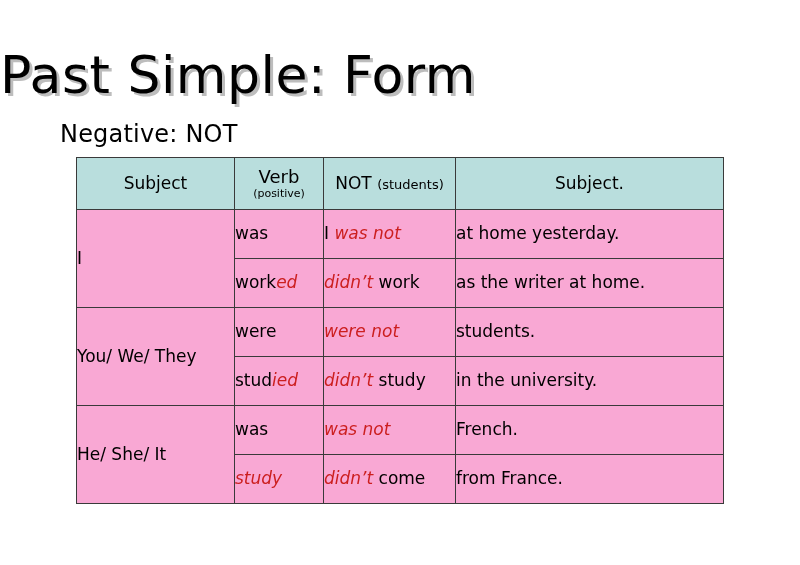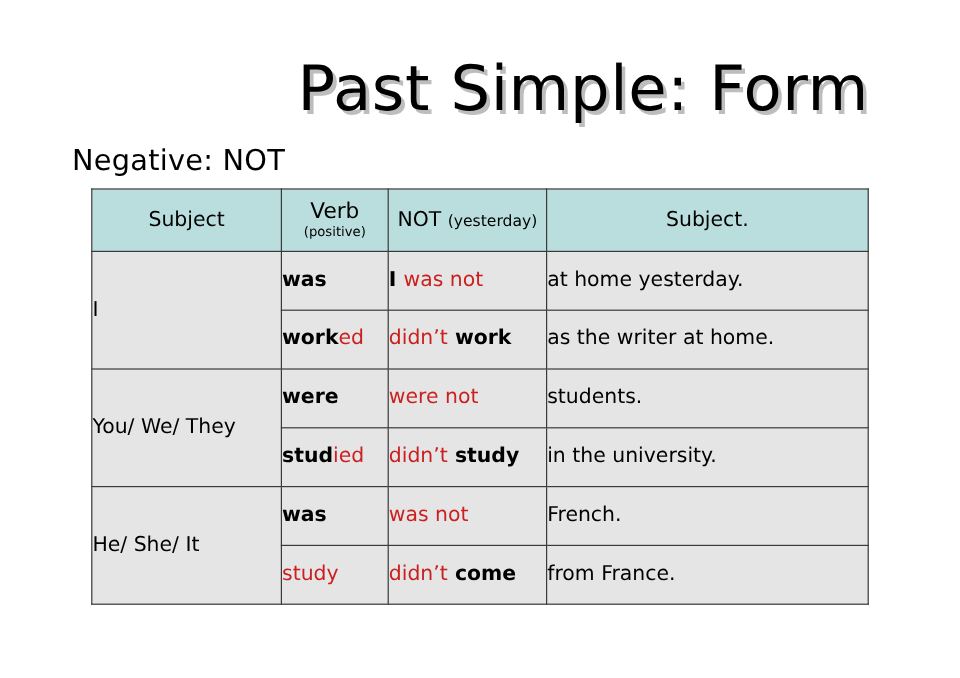--- a/index.html
+++ b/index.html
@@ -14,21 +14,21 @@
     font-family: "DejaVu Sans", sans-serif;
     overflow: hidden;
   }
 
   
   .slide-title {
     position: absolute;
     left: 0;
     top: 48px;
     width: 724px;
-    text-align: right;
+    text-align: left;
     font-family: "DejaVu Sans", sans-serif;
     font-size: 52px;
     font-weight: 400;
     letter-spacing: 0.5px;
     color: #000000;
     text-shadow: 3px 3px 0 #bdbdbd;
     line-height: 1.05;
     white-space: nowrap;
   }
 
@@ -45,21 +45,21 @@
   }
 
   
   .grammar-table {
     position: absolute;
     left: 76px;
     top: 157px;
     width: 647px;
     border-collapse: collapse;
     table-layout: fixed;
-    background: #e5e5e5;
+    background: #f9a8d4;
   }
   .grammar-table td,
   .grammar-table th {
     border: 1px solid #3a3a3a;
     padding: 0;
     vertical-align: middle;
     font-weight: 400;
   }
 
   
@@ -90,22 +90,22 @@
     font-size: 17px;
     color: #000000;
     padding: 4px 10px;
     line-height: 1.25;
   }
   .subject-cell {
     vertical-align: top;
     padding-top: 10px;
     font-size: 17px;
   }
-  .red { color: #cc1f1f; }
-  .blk { color: #000000; font-weight: bold; }
+  .red { color: #cc1f1f; font-style: italic; }
+  .blk { color: #000000; }
 </style>
 </head>
 <body>
 
 <div class="slide-title">Past Simple: Form</div>
 
 <div class="slide-subtitle">Negative: NOT</div>
 
 <table class="grammar-table">
   <colgroup>
@@ -118,21 +118,21 @@
     <tr>
       <th class="head-cell">
         <span>Subject</span>
       </th>
       <th class="head-cell">
         <span class="stack-top">Verb</span>
         <span class="stack-bot">(positive)</span>
       </th>
       <th class="head-cell">
         <span>NOT</span>
-        <span class="small">(yesterday)</span>
+        <span class="small">(students)</span>
       </th>
       <th class="head-cell">
         <span>Subject.</span>
       </th>
     </tr>
   </thead>
   <tbody>
 
     <tr>
       <td class="body-cell subject-cell" rowspan="2">

